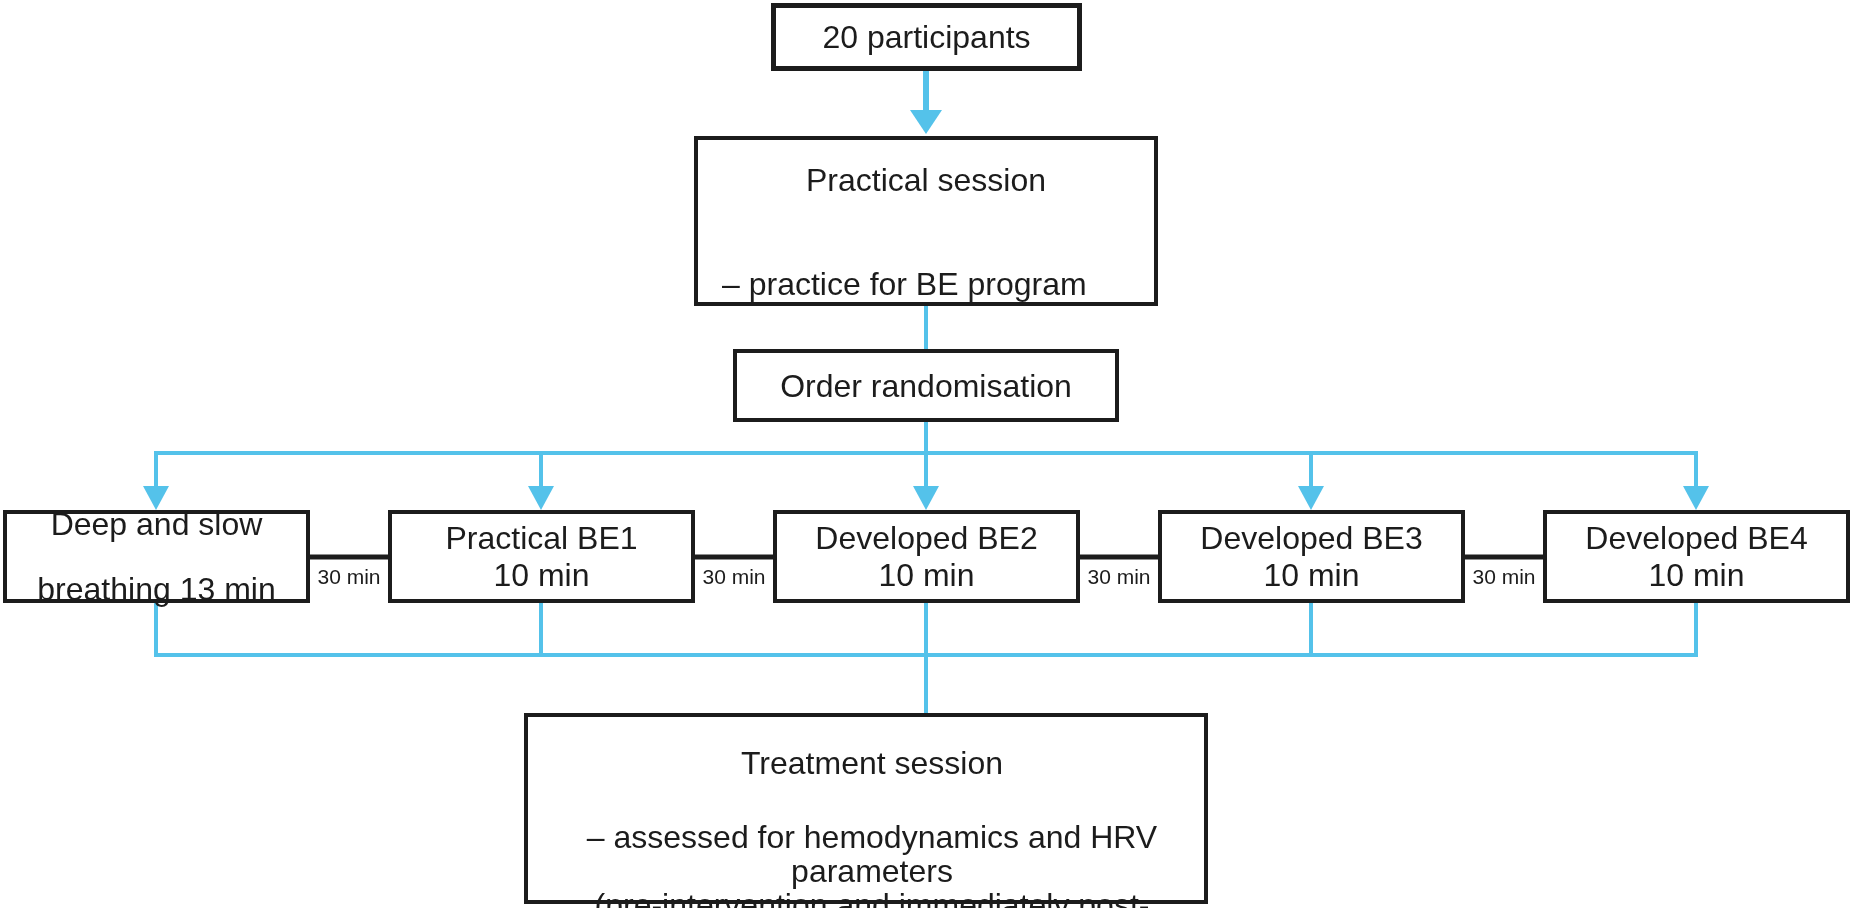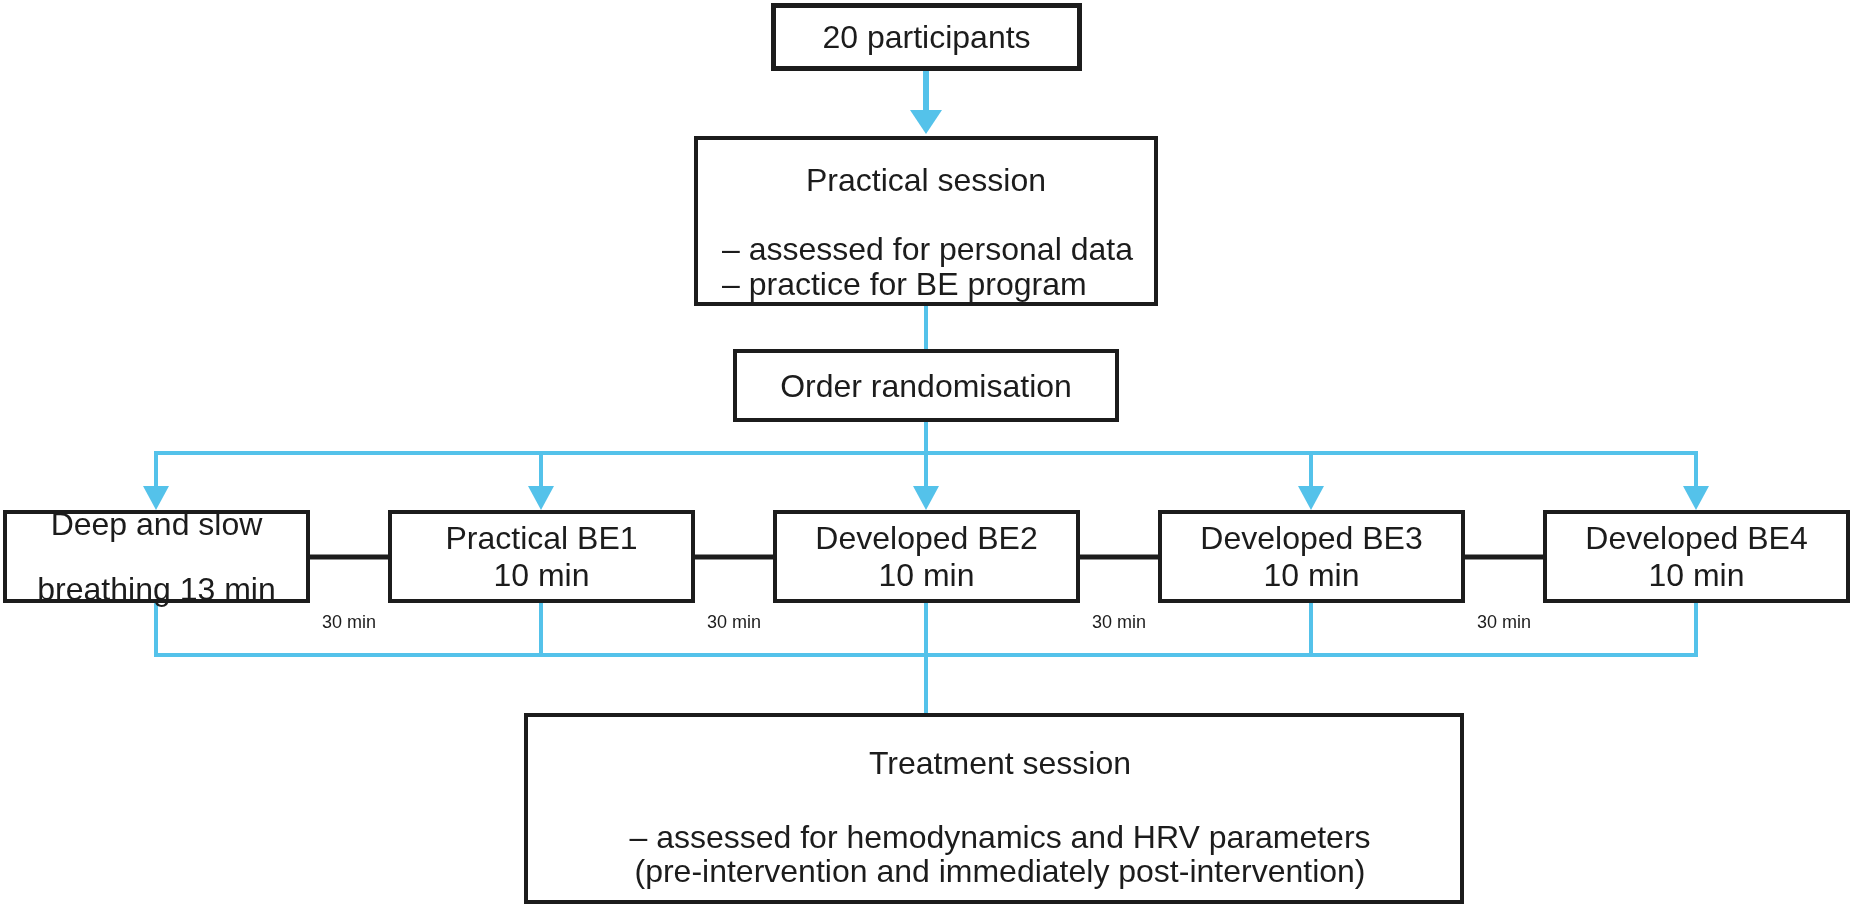--- a/index.html
+++ b/index.html
@@ -60,30 +60,29 @@
   #box-participants { left: 771px; top: 3px;   width: 311px; height: 68px; border-width: 5px; }
   #box-practical    { left: 694px; top: 136px; width: 464px; height: 170px; justify-content: space-between; padding-top: 22px; }
   #box-practical .bullets { padding-left: 24px; margin-top: 8px; line-height: 35px; }
   #box-order        { left: 733px; top: 349px; width: 386px; height: 73px; }
   .session-box      { top: 510px; width: 307px; height: 93px; line-height: 37px; }
   #box-session-0 { left: 3px; gap: 28px; }
   #box-session-1 { left: 388px; }
   #box-session-2 { left: 773px; }
   #box-session-3 { left: 1158px; }
   #box-session-4 { left: 1543px; }
-  #box-treatment    { left: 524px; top: 713px; width: 940px; height: 191px; justify-content: flex-start; padding-top: 28px; padding-left: 12px; }
+  #box-treatment    { left: 524px; top: 713px; width: 684px; height: 191px; justify-content: flex-start; padding-top: 28px; padding-left: 12px; }
   #box-treatment .t-items { margin-top: 39px; line-height: 34px; }
   .interval-label {
     position: absolute;
     top: 564px;
     transform: translateX(-50%);
-    font-size: 18px;
+    font-size: 21px;
     line-height: 26px;
     white-space: nowrap;
-    margin-top: 45px;
   }
   #interval-0 { left: 349px; }
   #interval-1 { left: 734px; }
   #interval-2 { left: 1119px; }
   #interval-3 { left: 1504px; }
 </style>
 </head>
 <body>
 
 <div class="canvas">
@@ -118,21 +117,20 @@
     <path class="black-link" d="M 1461 557 H 1547"></path>
   </svg>
 
   <div class="node" id="box-participants">
     <div class="title">20 participants</div>
   </div>
 
   <div class="node" id="box-practical">
     <div class="title">Practical session</div>
     <div class="bullets">
-      <div>– assessed for personal data</div>
       <div>– practice for BE program</div>
     </div>
   </div>
 
   <div class="node" id="box-order">
     <div class="title">Order randomisation</div>
   </div>
 
   <div class="node session-box" id="box-session-0">
     <div>Deep and slow</div>

